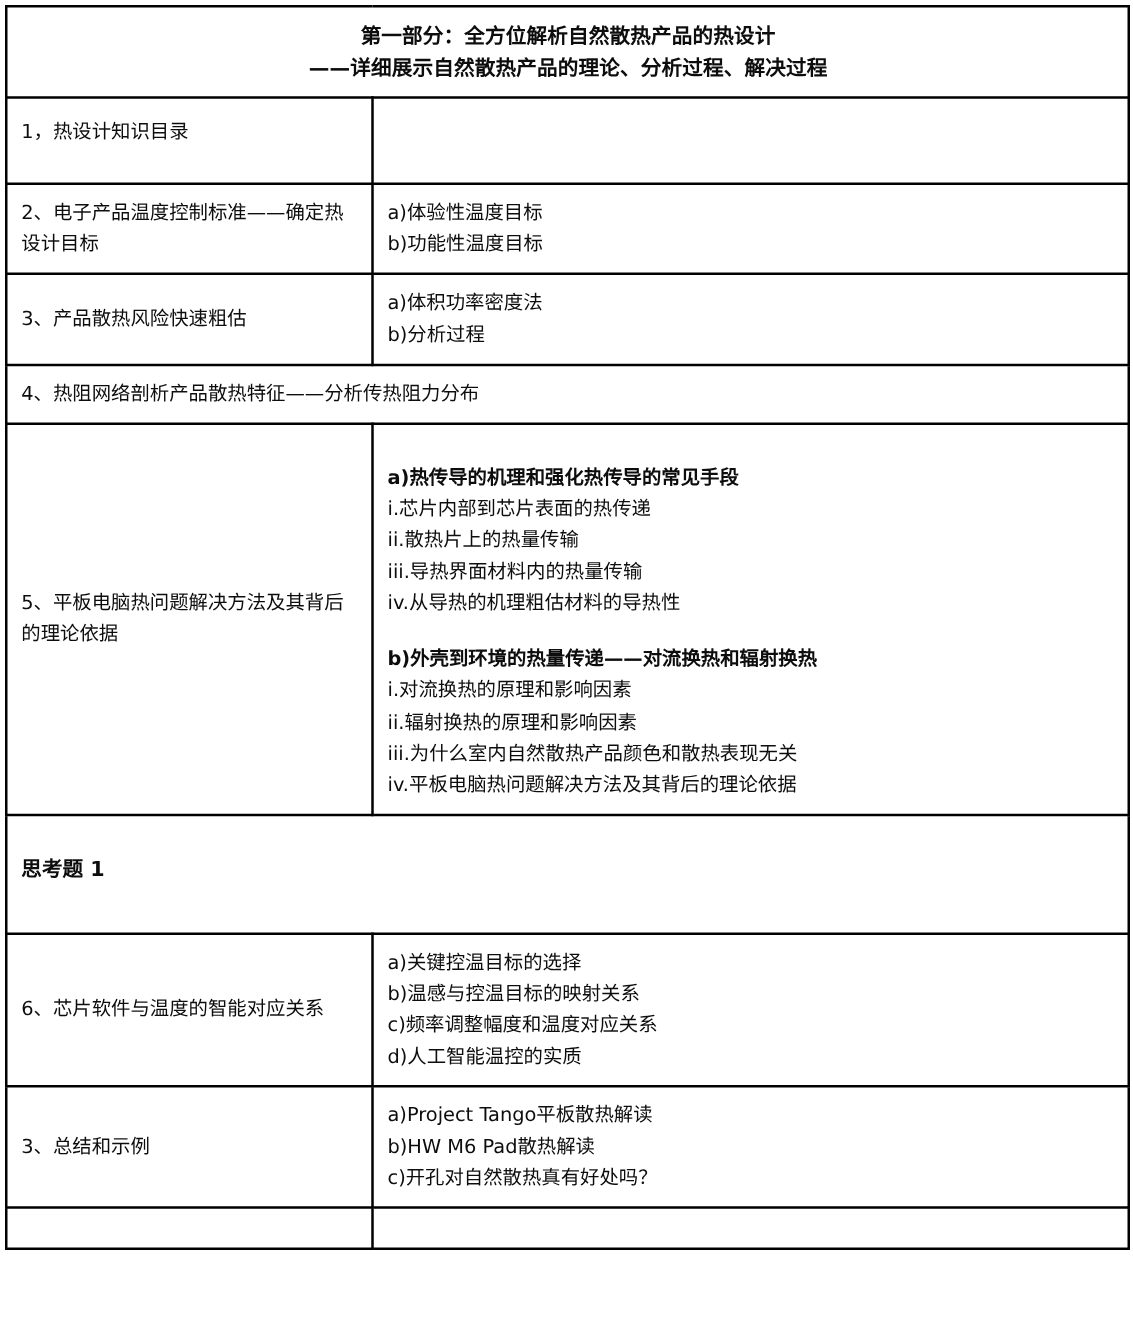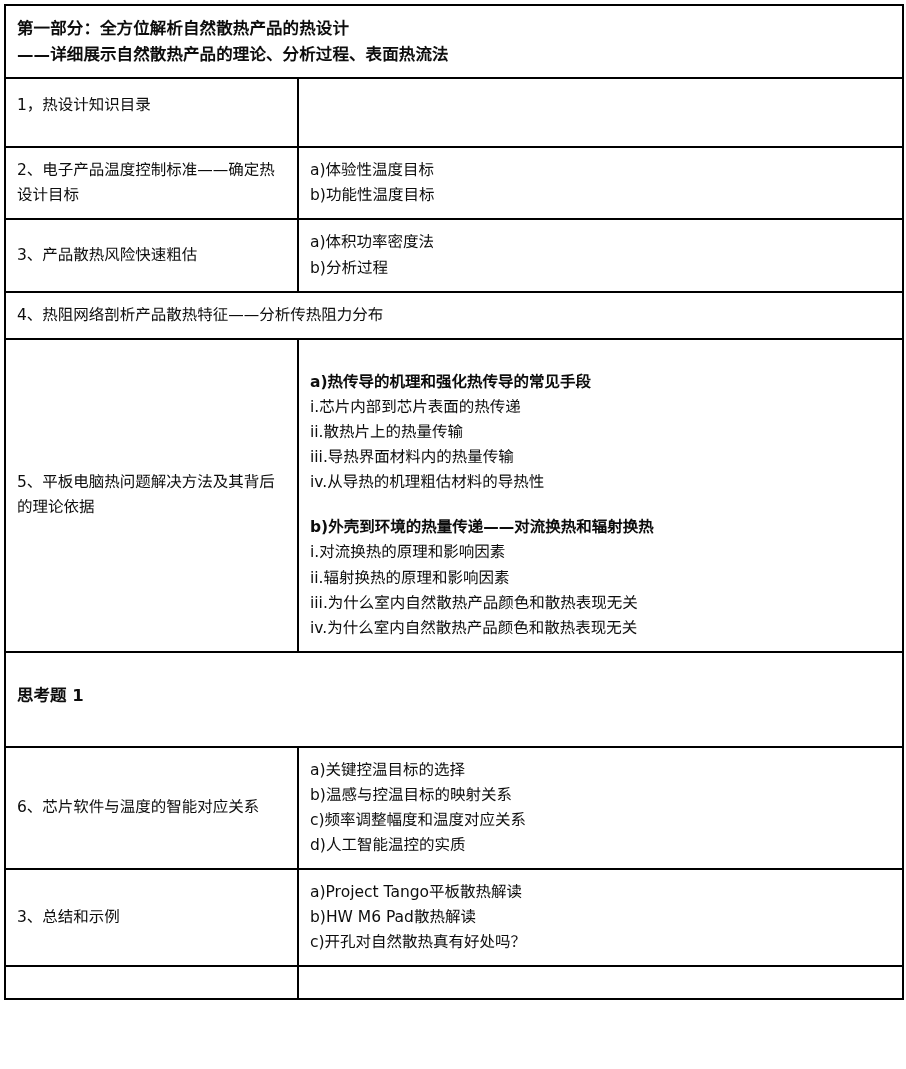--- a/index.html
+++ b/index.html
@@ -44,20 +44,21 @@
     font-size: 15.5px;
     line-height: 1.62;
     color: #0d0d0d;
     word-break: break-word;
   }
 
   
   .row-title td {
     padding: 26px 10px 22px 11px;
     border-top: none;
+    text-align: center;
   }
   .title-block {
     font-weight: bold;
     font-size: 16.5px;
     line-height: 1.55;
     letter-spacing: 0.1px;
   }
   .title-line { display: block; white-space: pre; }
 
   
@@ -122,21 +123,21 @@
     <colgroup>
       <col class="col-left">
       <col class="col-right">
     </colgroup>
     <tbody>
 
       <tr class="row-title">
         <td colspan="2">
           <div class="title-block">
             <span class="title-line">第一部分：全方位解析自然散热产品的热设计</span>
-            <span class="title-line">——详细展示自然散热产品的理论、分析过程、表面热流法</span>
+            <span class="title-line">——详细展示自然散热产品的理论、分析过程、解决过程</span>
           </div>
         </td>
       </tr>
 
       <tr class="row-index">
         <td class="cell-left">
           <span class="label-text">1，热设计知识目录</span>
         </td>
         <td class="cell-faint"></td>
       </tr>
@@ -179,21 +180,21 @@
           <ul class="sublist">
             <li class="bold">a)热传导的机理和强化热传导的常见手段</li>
             <li>i.芯片内部到芯片表面的热传递</li>
             <li>ii.散热片上的热量传输</li>
             <li>iii.导热界面材料内的热量传输</li>
             <li>iv.从导热的机理粗估材料的导热性</li>
             <li class="bold">b)外壳到环境的热量传递——对流换热和辐射换热</li>
             <li>i.对流换热的原理和影响因素</li>
             <li>ii.辐射换热的原理和影响因素</li>
             <li>iii.为什么室内自然散热产品颜色和散热表现无关</li>
-            <li>iv.为什么室内自然散热产品颜色和散热表现无关</li>
+            <li>iv.平板电脑热问题解决方法及其背后的理论依据</li>
           </ul>
         </td>
       </tr>
 
       <tr>
         <td colspan="2" class="cell-merged tall">
           <span class="label-text section-heading">思考题 1</span>
         </td>
       </tr>
 

